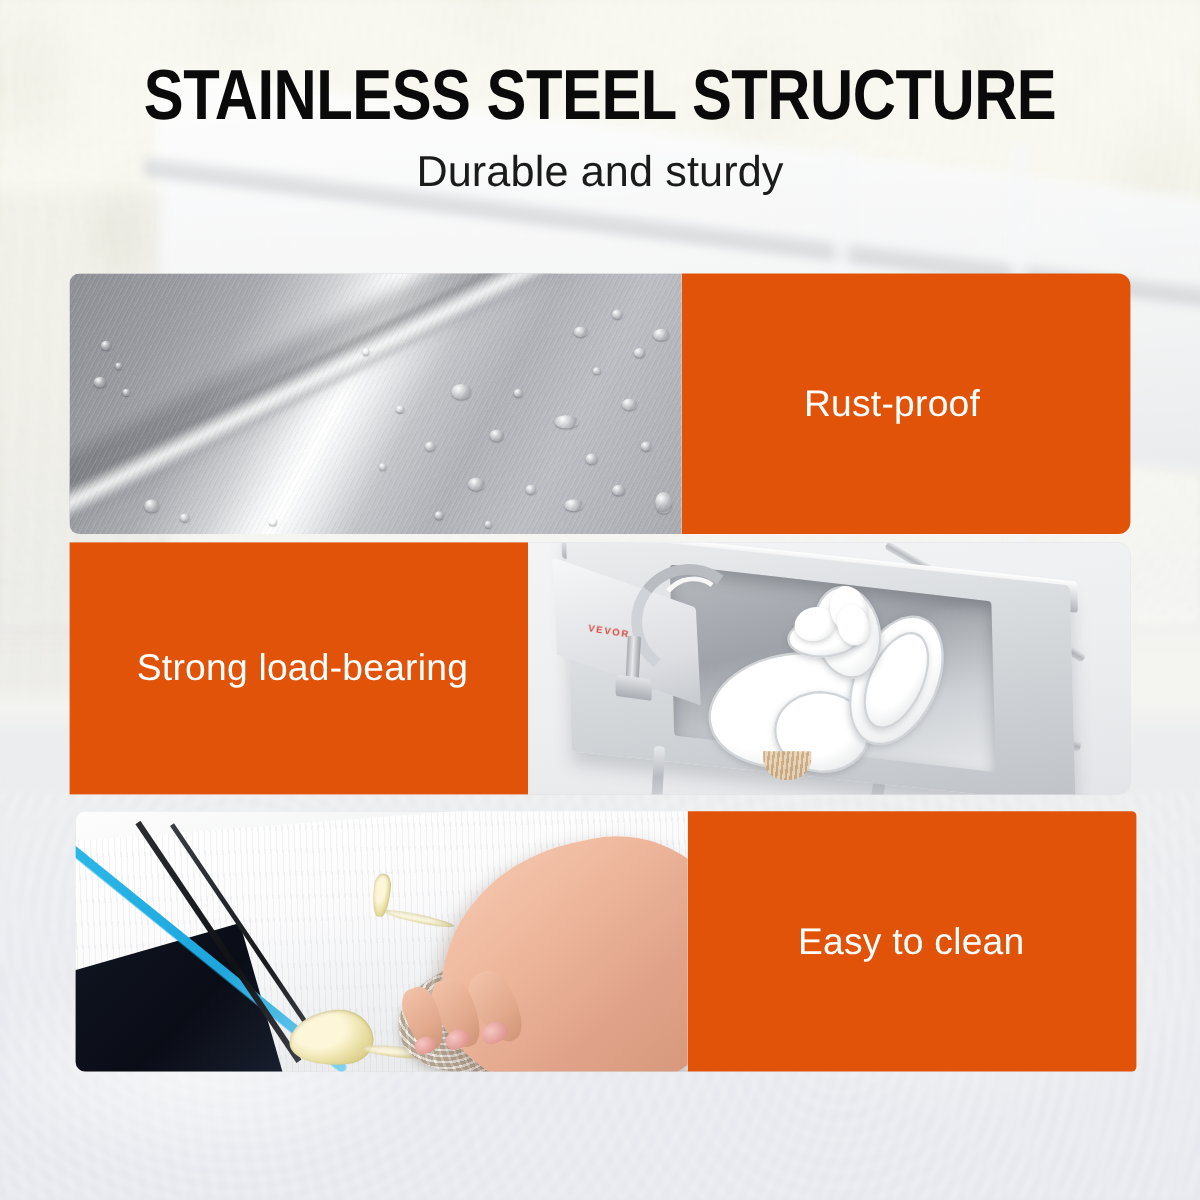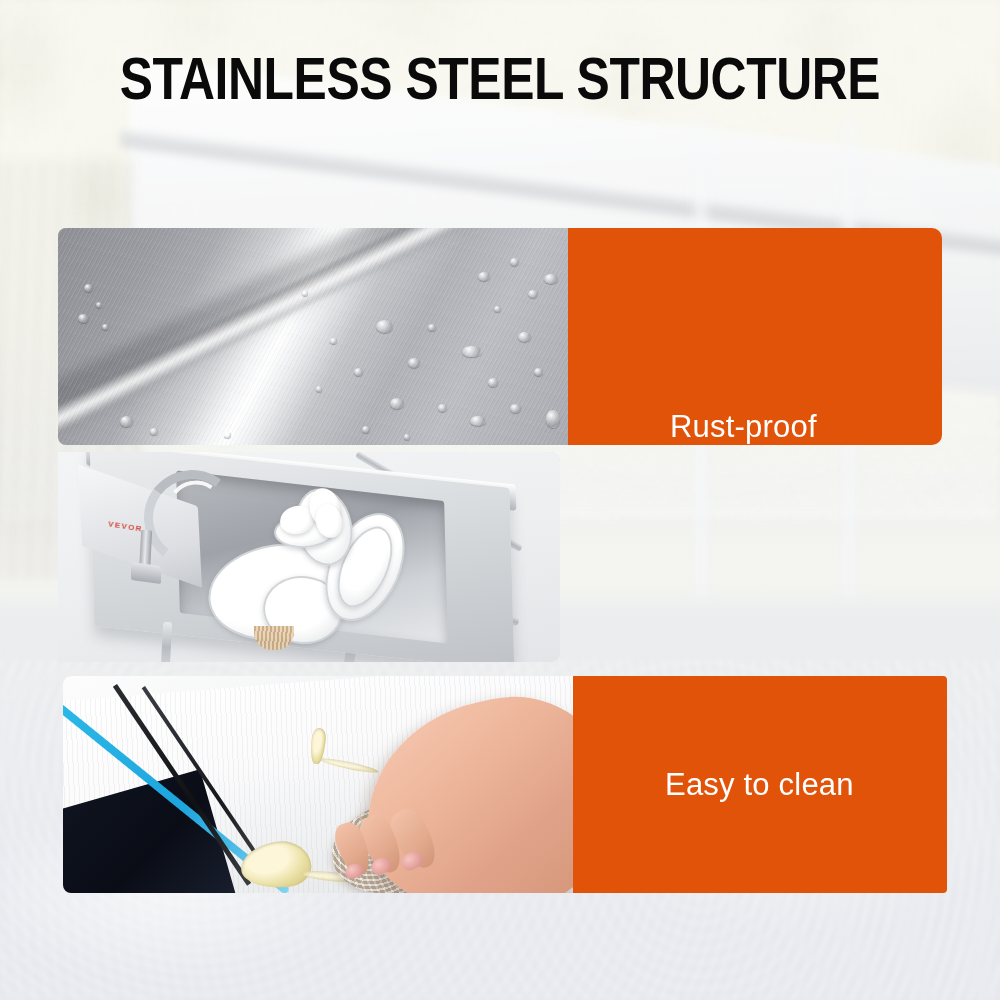--- a/index.html
+++ b/index.html
@@ -162,21 +162,21 @@
     white-space: nowrap;
   }
   .panel-photo {
     position: relative;
     overflow: hidden;
     background: #d9dade;
   }
 
   
   #row-1 .panel-photo { width: 510px; border-radius: 8px 0 0 8px; }
-  #row-1 .panel-orange { width: 374px; border-radius: 0 10px 10px 0; padding-left: 102px; align-items: flex-end; }
+  #row-1 .panel-orange { width: 374px; border-radius: 0 10px 10px 0; padding-left: 102px; }
   
   #row-2 .panel-orange { width: 382px; border-radius: 0; padding-left: 56px; }
   #row-2 .panel-photo { width: 502px; border-radius: 0 10px 10px 0; }
   
   #row-3 .panel-photo { width: 510px; border-radius: 8px 0 0 8px; }
   #row-3 .panel-orange { width: 374px; border-radius: 0 4px 4px 0; padding-left: 92px; }
 
   
   .ph-steel-base {
     position: absolute; inset: 0;
@@ -389,20 +389,21 @@
   <div class="bg-railing"></div>
   <div class="bg-post" style="left:690px;"></div>
   <div class="bg-post" style="left:838px;"></div>
   <div class="bg-floor"></div>
   <div class="bg-floor-speck"></div>
   <div class="bg-veil"></div>
 </div>
 
 <div id="headings">
   <h1 id="page-title">STAINLESS STEEL STRUCTURE</h1>
+  <p id="page-subtitle">Durable and sturdy</p>
 </div>
 
 <div class="row" id="row-1">
 
   <div class="panel-photo">
     <div class="ph-steel-base"></div>
     <div class="ph-steel-shadow"></div>
     <div class="ph-steel-ridge"></div>
     <div class="ph-steel-grain"></div>
     <div>
@@ -439,20 +440,23 @@
     </div>
   </div>
 
   <div class="panel-orange">
     <span class="panel-label">Rust-proof</span>
   </div>
 </div>
 
 <div class="row" id="row-2">
 
+  <div class="panel-orange">
+    <span class="panel-label">Strong load-bearing</span>
+  </div>
 
   <div class="panel-photo">
     <div class="ph-sink-bg"></div>
 
     <div class="frame-bar" style="left:300px;top:28px;width:10px;height:190px;transform:rotate(9deg);"></div>
     <div class="frame-bar" style="left:430px;top:34px;width:9px;height:176px;transform:rotate(7deg);"></div>
     <div class="frame-bar" style="left:292px;top:150px;width:170px;height:8px;transform:rotate(11deg);"></div>
     <div class="frame-bar" style="left:286px;top:46px;width:190px;height:7px;transform:rotate(30deg);"></div>
 
     <div class="sink-rim"></div>

